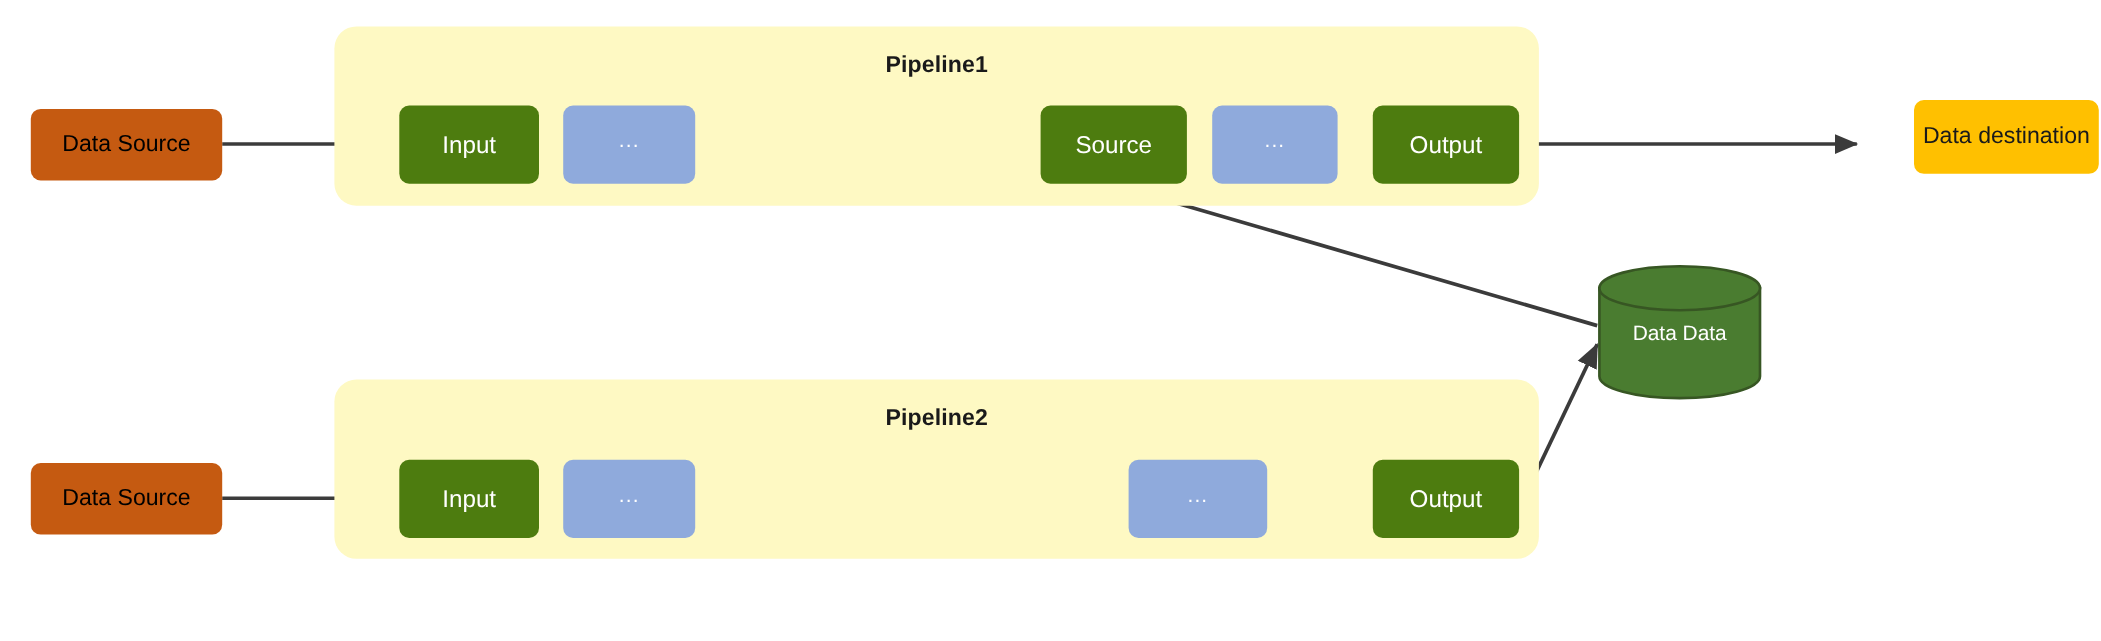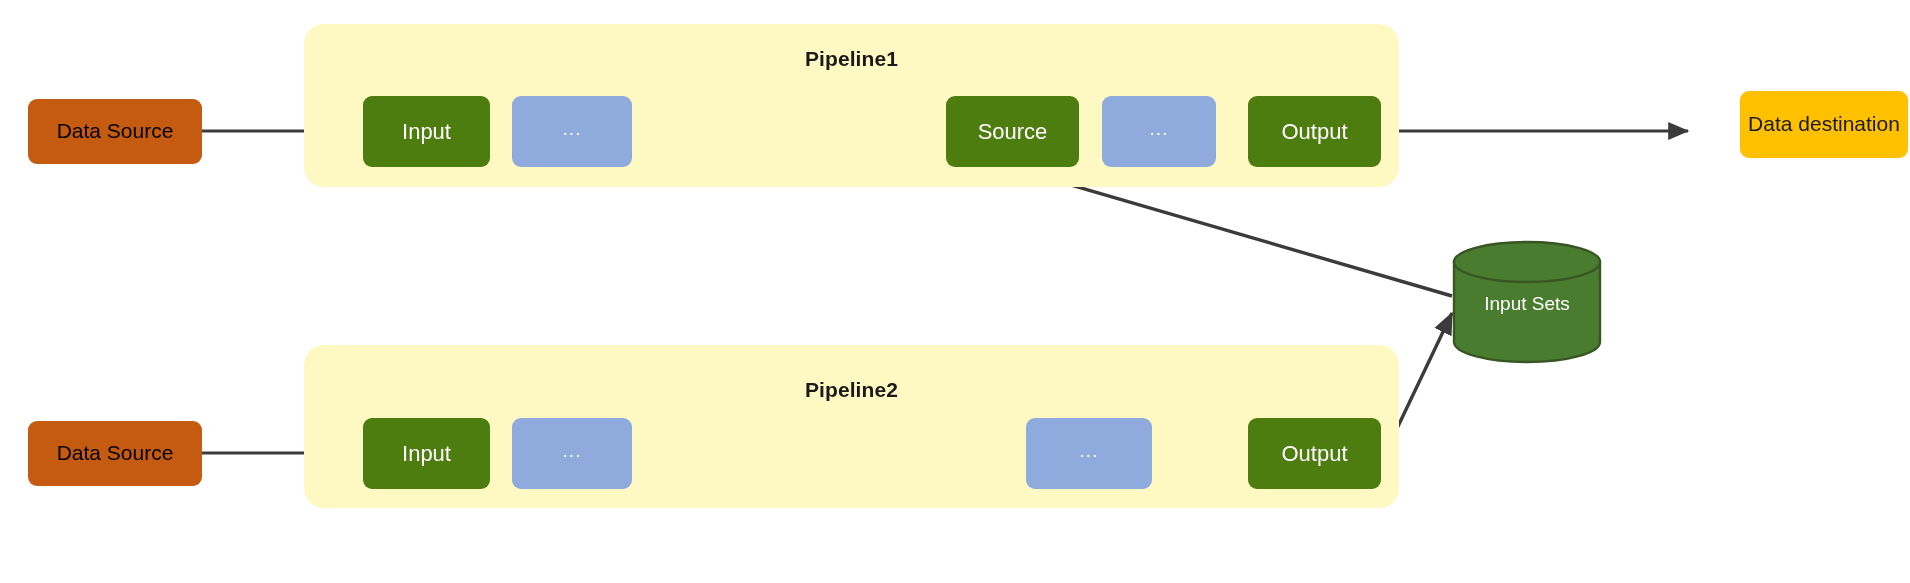--- a/index.html
+++ b/index.html
@@ -121,21 +121,21 @@
     <line x1="1152" y1="453" x2="1245" y2="453" stroke="#3b3b3b" stroke-width="3.2" marker-end="url(#arrowhead)"></line>
 
     <line x1="1381" y1="462" x2="1452" y2="313" stroke="#3b3b3b" stroke-width="3.4" marker-end="url(#arrowhead)"></line>
   </svg>
 
   <div class="pipeline-group" style="left:304px; top:24px; width:1095px; height:163px;">
     <div class="pipeline-title" style="top:23px;">Pipeline1</div>
   </div>
 
   <div class="pipeline-group" style="left:304px; top:345px; width:1095px; height:163px;">
-    <div class="pipeline-title" style="top:33px;">Pipeline2</div>
+    <div class="pipeline-title" style="top:23px;">Pipeline2</div>
   </div>
 
   <div class="node box-source" style="left:28px; top:99px; width:174px; height:65px;">
     <span>Data Source</span>
   </div>
 
   <div class="node box-stage" style="left:363px; top:96px; width:127px; height:71px;">
     <span>Input</span>
   </div>
 
@@ -159,21 +159,21 @@
     <span>Data destination</span>
   </div>
 
   <div class="cylinder" style="left:1452px; top:240px; width:150px; height:124px;">
     <svg width="150" height="124" viewBox="0 0 150 124">
 
       <path d="M2,22 L2,102 A73,20 0 0 0 148,102 L148,22 Z" fill="#4a7c30" stroke="#375623" stroke-width="2.4"></path>
 
       <ellipse cx="75" cy="22" rx="73" ry="20" fill="#4a7c30" stroke="#375623" stroke-width="2.4"></ellipse>
     </svg>
-    <div class="cyl-label" style="top:53px;">Input Sets</div>
+    <div class="cyl-label" style="top:53px;">Data Data</div>
   </div>
 
   <div class="node box-source" style="left:28px; top:421px; width:174px; height:65px;">
     <span>Data Source</span>
   </div>
 
   <div class="node box-stage" style="left:363px; top:418px; width:127px; height:71px;">
     <span>Input</span>
   </div>
 

